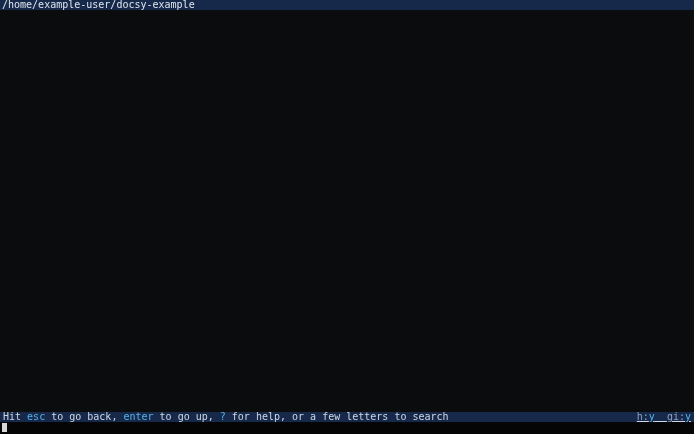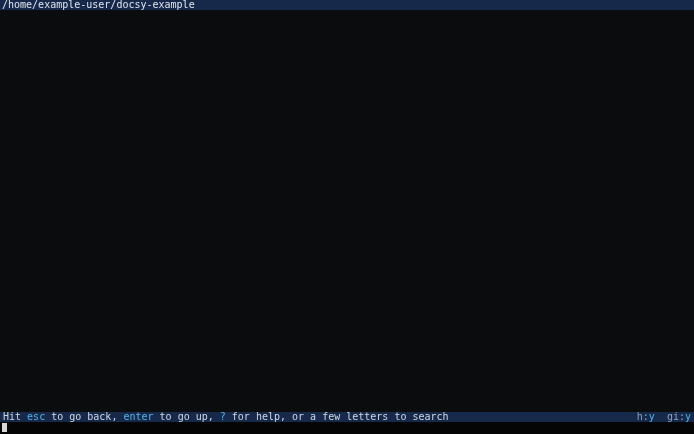--- a/index.html
+++ b/index.html
@@ -47,21 +47,21 @@
     line-height: 10px;
     background: #17294a;
     color: #cfd6e4;
     padding: 0 3px;
     display: flex;
     white-space: pre;
     overflow: hidden;
     gap: 28px;
   }
   .statusbar .key { color: #53b2e8; }
-  .flags { margin-left: auto; white-space: pre; }
+  .flags { margin-left: auto; white-space: pre; text-decoration: underline; }
   .flag-label { color: #8ea2c0; }
   .flag-value { color: #53b2e8; }
   .inputline {
     flex: none;
     height: 12px;
     background: #050506;
     position: relative;
   }
   .cursor {
     position: absolute;

